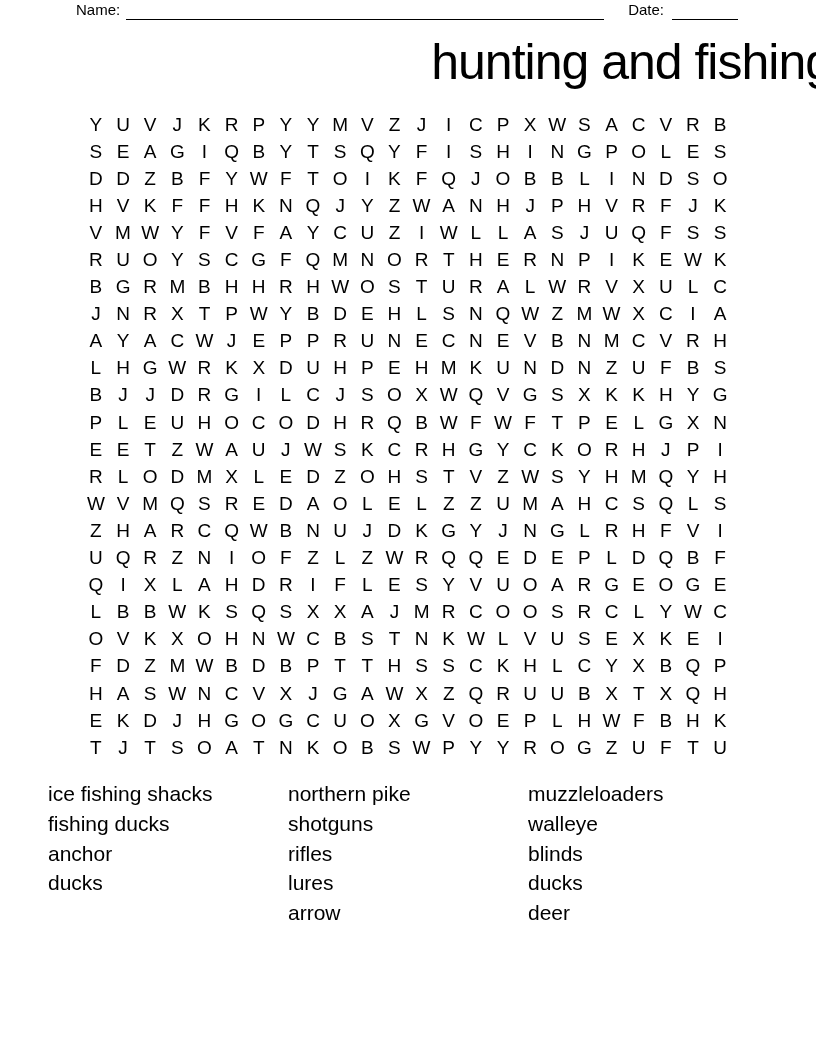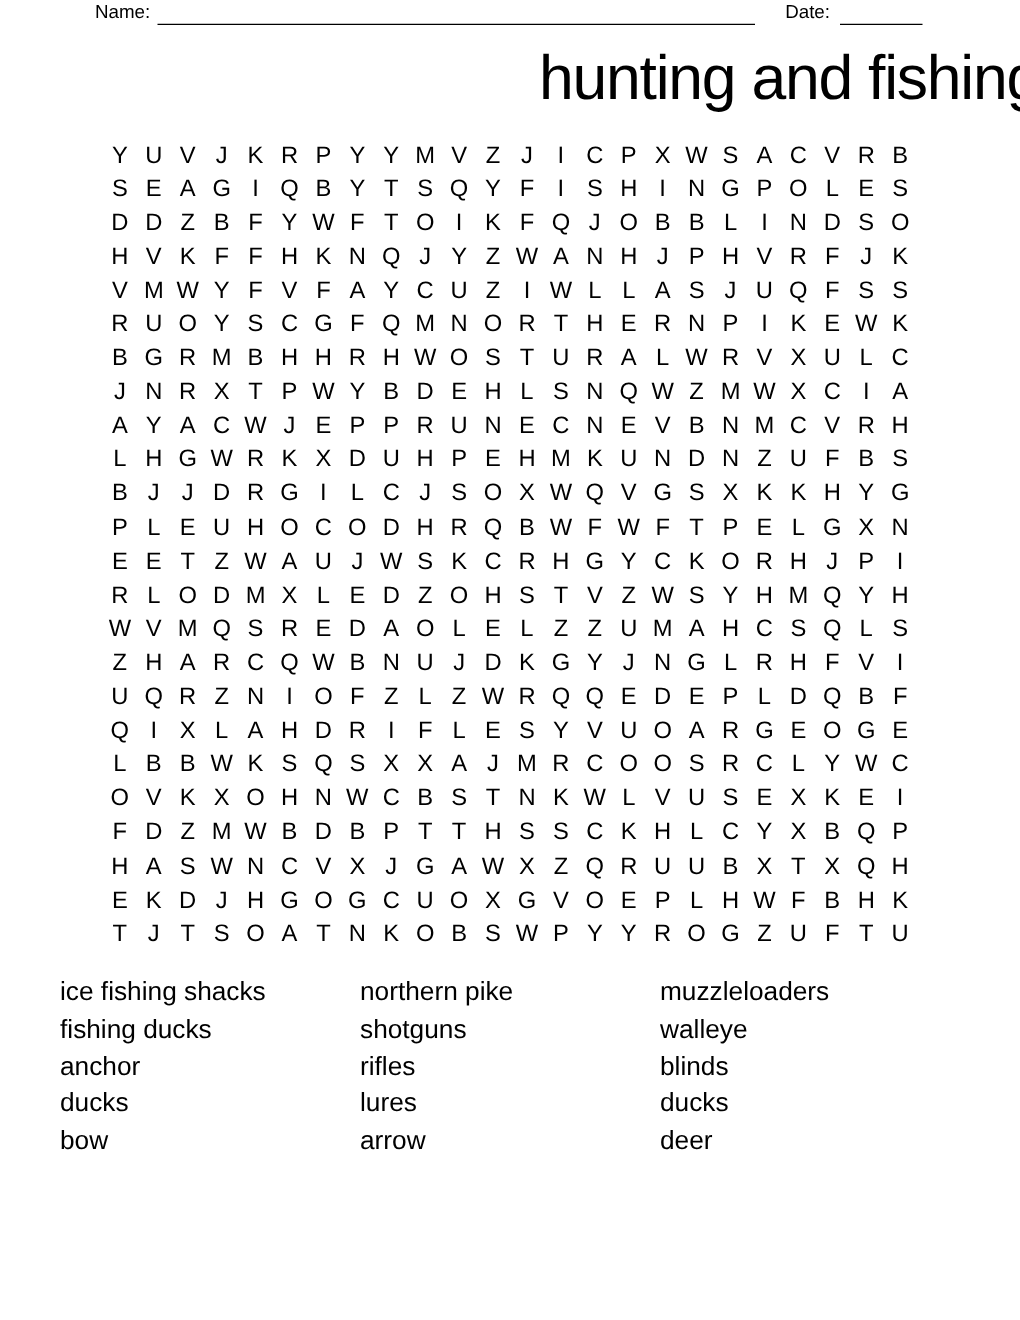--- a/index.html
+++ b/index.html
@@ -717,21 +717,20 @@
       <span class="grid-cell">U</span>
     </div>
   </div>
 
 <div class="words">
   <div class="word-col">
       <div class="word-item">ice fishing shacks</div>
       <div class="word-item">fishing ducks</div>
       <div class="word-item">anchor</div>
       <div class="word-item">ducks</div>
-      <div class="word-item">bow</div>
     </div>
   <div class="word-col">
       <div class="word-item">northern pike</div>
       <div class="word-item">shotguns</div>
       <div class="word-item">rifles</div>
       <div class="word-item">lures</div>
       <div class="word-item">arrow</div>
     </div>
   <div class="word-col">
       <div class="word-item">muzzleloaders</div>

